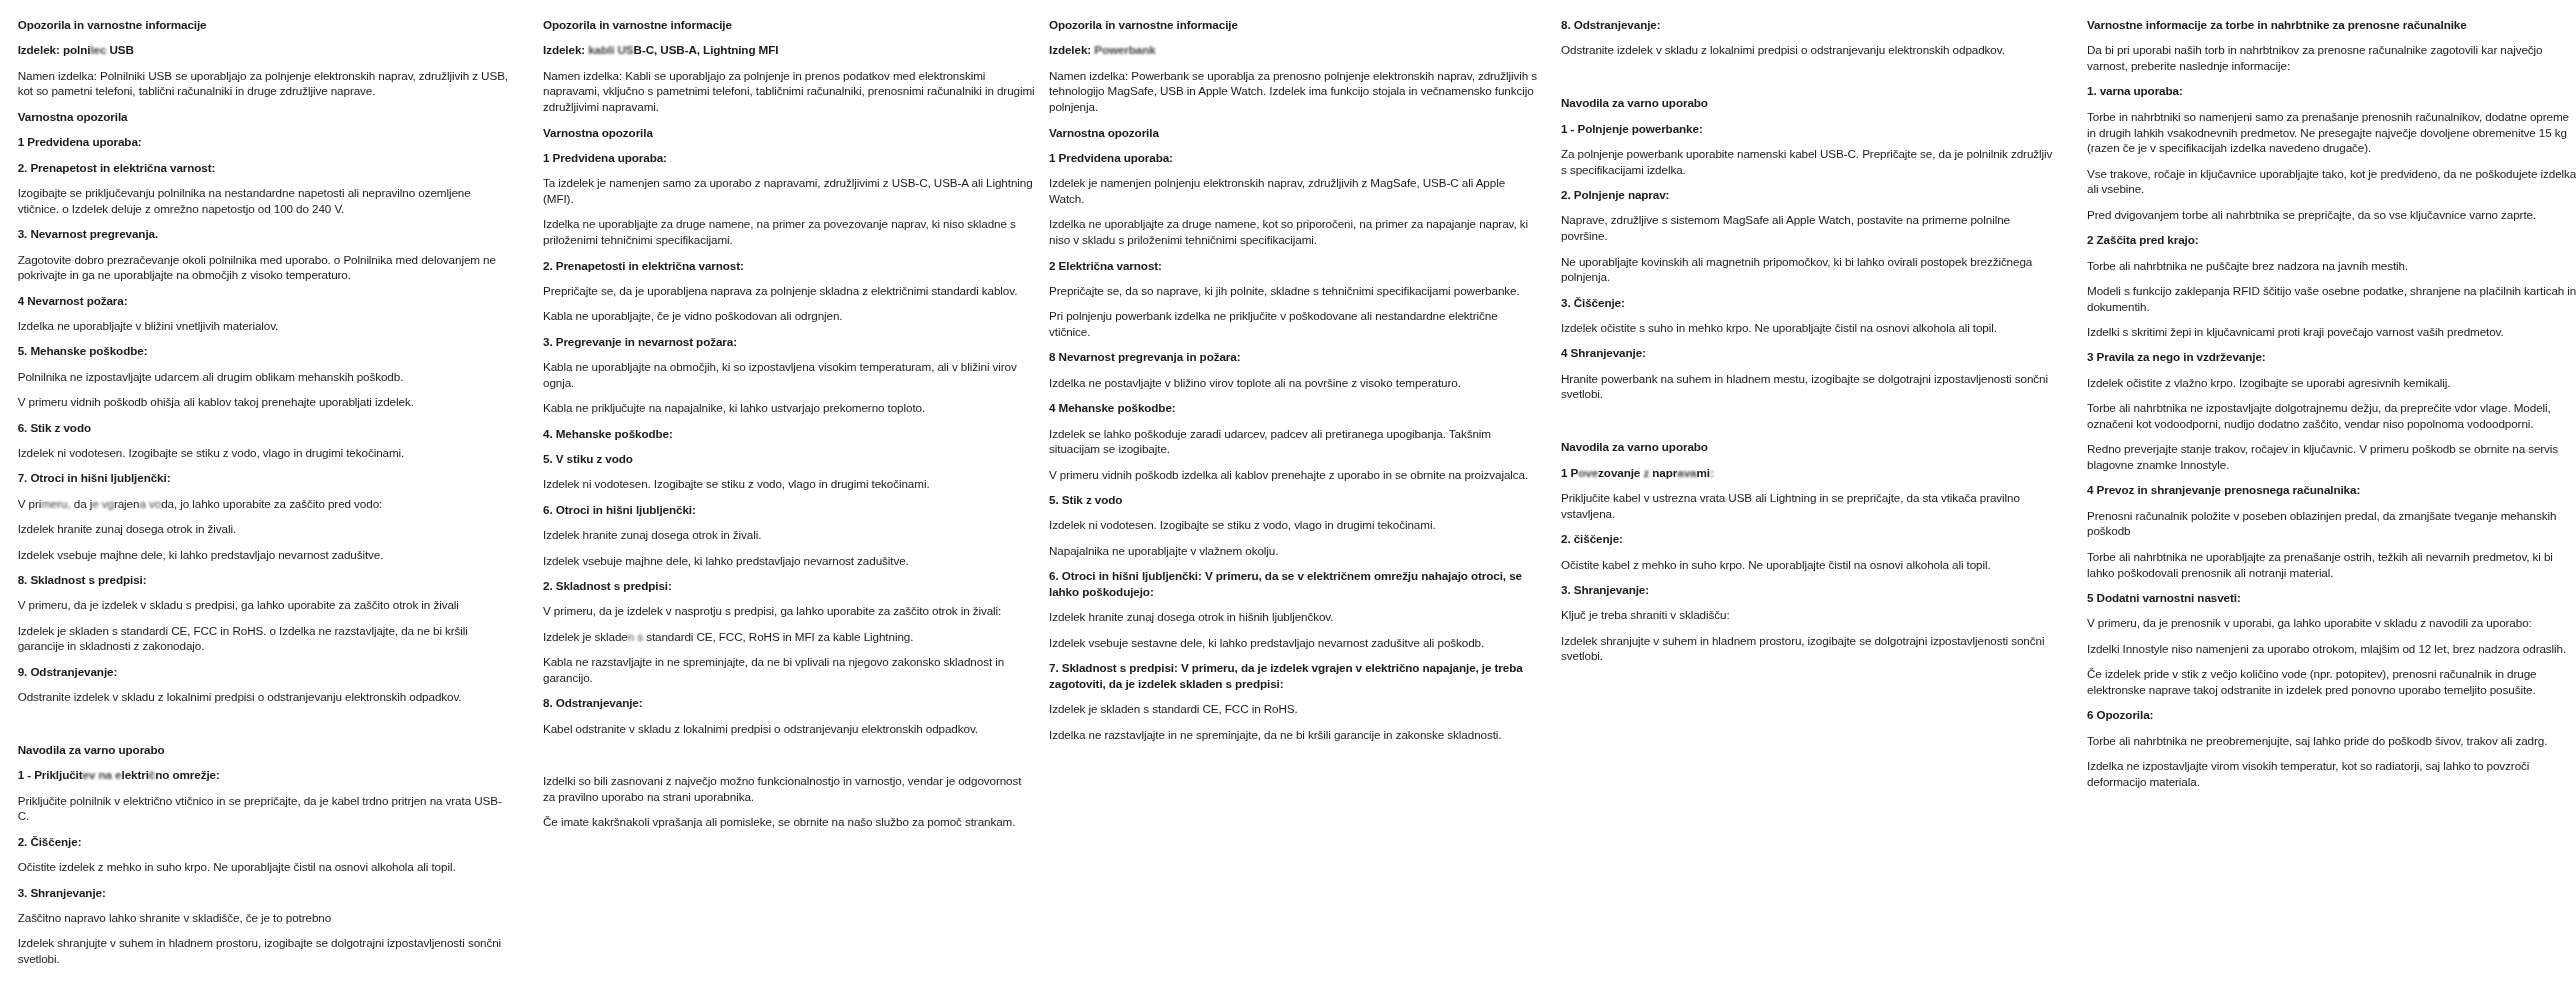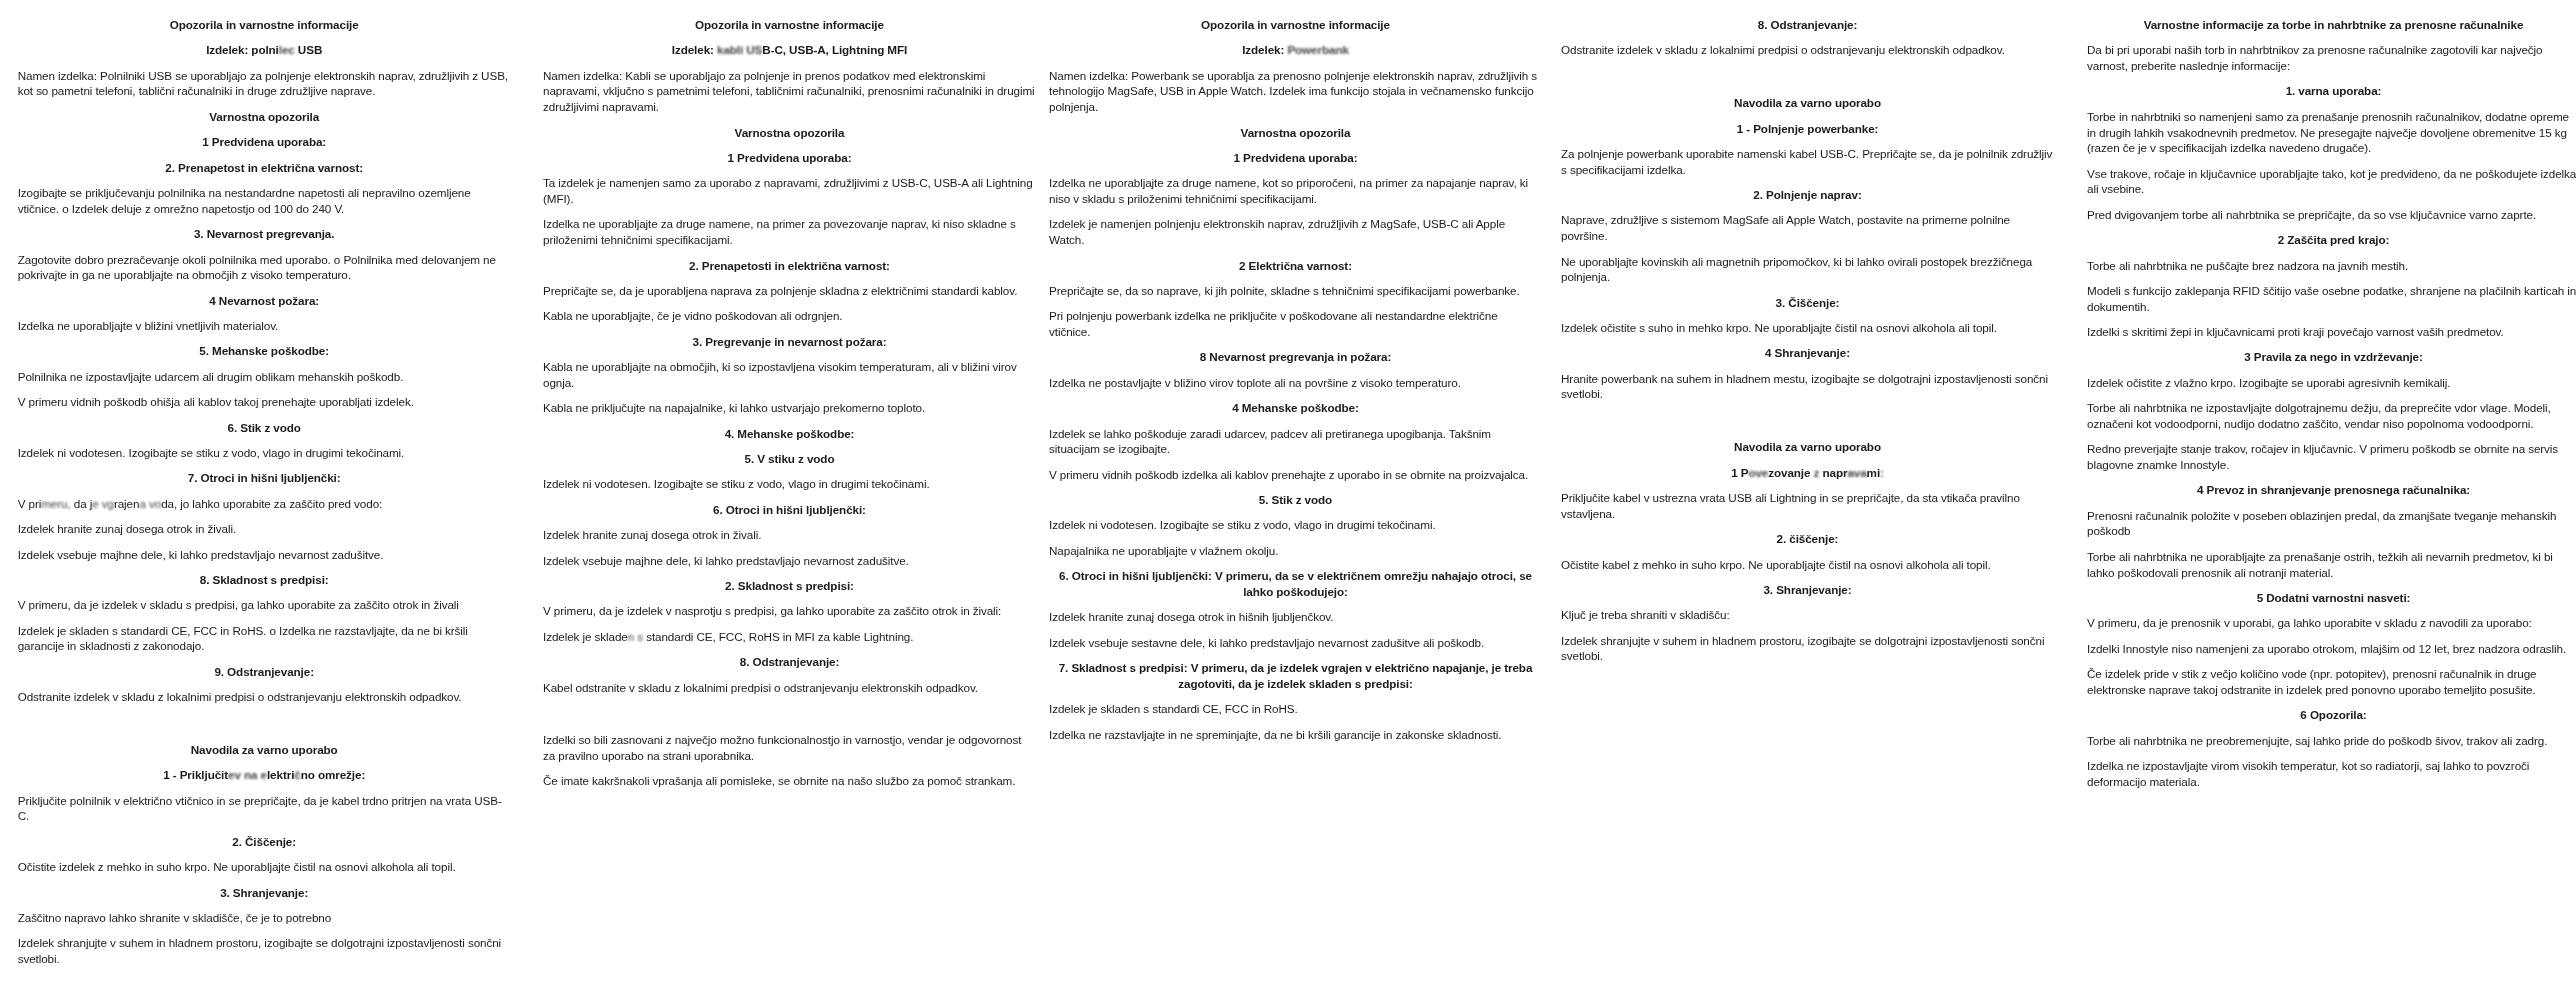--- a/index.html
+++ b/index.html
@@ -23,21 +23,20 @@
     position: absolute;
     top: 17px;
     width: 493px;
     font-size: 11.7px;
     line-height: 15.7px;
     letter-spacing: -0.1px;
   }
   .h {
     font-weight: 700;
     margin: 9.7px 0;
-    text-align: center;
   }
   .p {
     font-weight: 400;
     margin: 9.7px 0;
   }
   .col > div:first-child {
     margin-top: 0;
   }
   .gap {
     height: 17.7px;
@@ -103,34 +102,35 @@
       <div class="p">Kabla ne priključujte na napajalnike, ki lahko ustvarjajo prekomerno toploto.</div>
       <div class="h">4. Mehanske poškodbe:</div>
       <div class="h">5. V stiku z vodo</div>
       <div class="p">Izdelek ni vodotesen. Izogibajte se stiku z vodo, vlago in drugimi tekočinami.</div>
       <div class="h">6. Otroci in hišni ljubljenčki:</div>
       <div class="p">Izdelek hranite zunaj dosega otrok in živali.</div>
       <div class="p">Izdelek vsebuje majhne dele, ki lahko predstavljajo nevarnost zadušitve.</div>
       <div class="h">2. Skladnost s predpisi:</div>
       <div class="p">V primeru, da je izdelek v nasprotju s predpisi, ga lahko uporabite za zaščito otrok in živali:</div>
       <div class="p"><span>Izdelek je sklade</span><span class="blur">n s</span><span> standardi CE, FCC, RoHS in MFI za kable Lightning.</span></div>
+      <div class="p">Kabla ne razstavljajte in ne spreminjajte, da ne bi vplivali na njegovo zakonsko skladnost in garancijo.</div>
       <div class="h">8. Odstranjevanje:</div>
       <div class="p">Kabel odstranite v skladu z lokalnimi predpisi o odstranjevanju elektronskih odpadkov.</div>
       <div class="gap"></div>
       <div class="p">Izdelki so bili zasnovani z največjo možno funkcionalnostjo in varnostjo, vendar je odgovornost za pravilno uporabo na strani uporabnika.</div>
       <div class="p">Če imate kakršnakoli vprašanja ali pomisleke, se obrnite na našo službo za pomoč strankam.</div>
     </div>
     <div class="col" style="left: 1049px;">
       <div class="h">Opozorila in varnostne informacije</div>
       <div class="h"><span>Izdelek: </span><span class="blur">Powerbank</span><span></span></div>
       <div class="p">Namen izdelka: Powerbank se uporablja za prenosno polnjenje elektronskih naprav, združljivih s tehnologijo MagSafe, USB in Apple Watch. Izdelek ima funkcijo stojala in večnamensko funkcijo polnjenja.</div>
       <div class="h">Varnostna opozorila</div>
       <div class="h">1 Predvidena uporaba:</div>
+      <div class="p">Izdelek je namenjen polnjenju elektronskih naprav, združljivih z MagSafe, USB-C ali Apple Watch.</div>
       <div class="p">Izdelka ne uporabljajte za druge namene, kot so priporočeni, na primer za napajanje naprav, ki niso v skladu s priloženimi tehničnimi specifikacijami.</div>
-      <div class="p">Izdelek je namenjen polnjenju elektronskih naprav, združljivih z MagSafe, USB-C ali Apple Watch.</div>
       <div class="h">2 Električna varnost:</div>
       <div class="p">Prepričajte se, da so naprave, ki jih polnite, skladne s tehničnimi specifikacijami powerbanke.</div>
       <div class="p">Pri polnjenju powerbank izdelka ne priključite v poškodovane ali nestandardne električne vtičnice.</div>
       <div class="h">8 Nevarnost pregrevanja in požara:</div>
       <div class="p">Izdelka ne postavljajte v bližino virov toplote ali na površine z visoko temperaturo.</div>
       <div class="h">4 Mehanske poškodbe:</div>
       <div class="p">Izdelek se lahko poškoduje zaradi udarcev, padcev ali pretiranega upogibanja. Takšnim situacijam se izogibajte.</div>
       <div class="p">V primeru vidnih poškodb izdelka ali kablov prenehajte z uporabo in se obrnite na proizvajalca.</div>
       <div class="h">5. Stik z vodo</div>
       <div class="p">Izdelek ni vodotesen. Izogibajte se stiku z vodo, vlago in drugimi tekočinami.</div>

